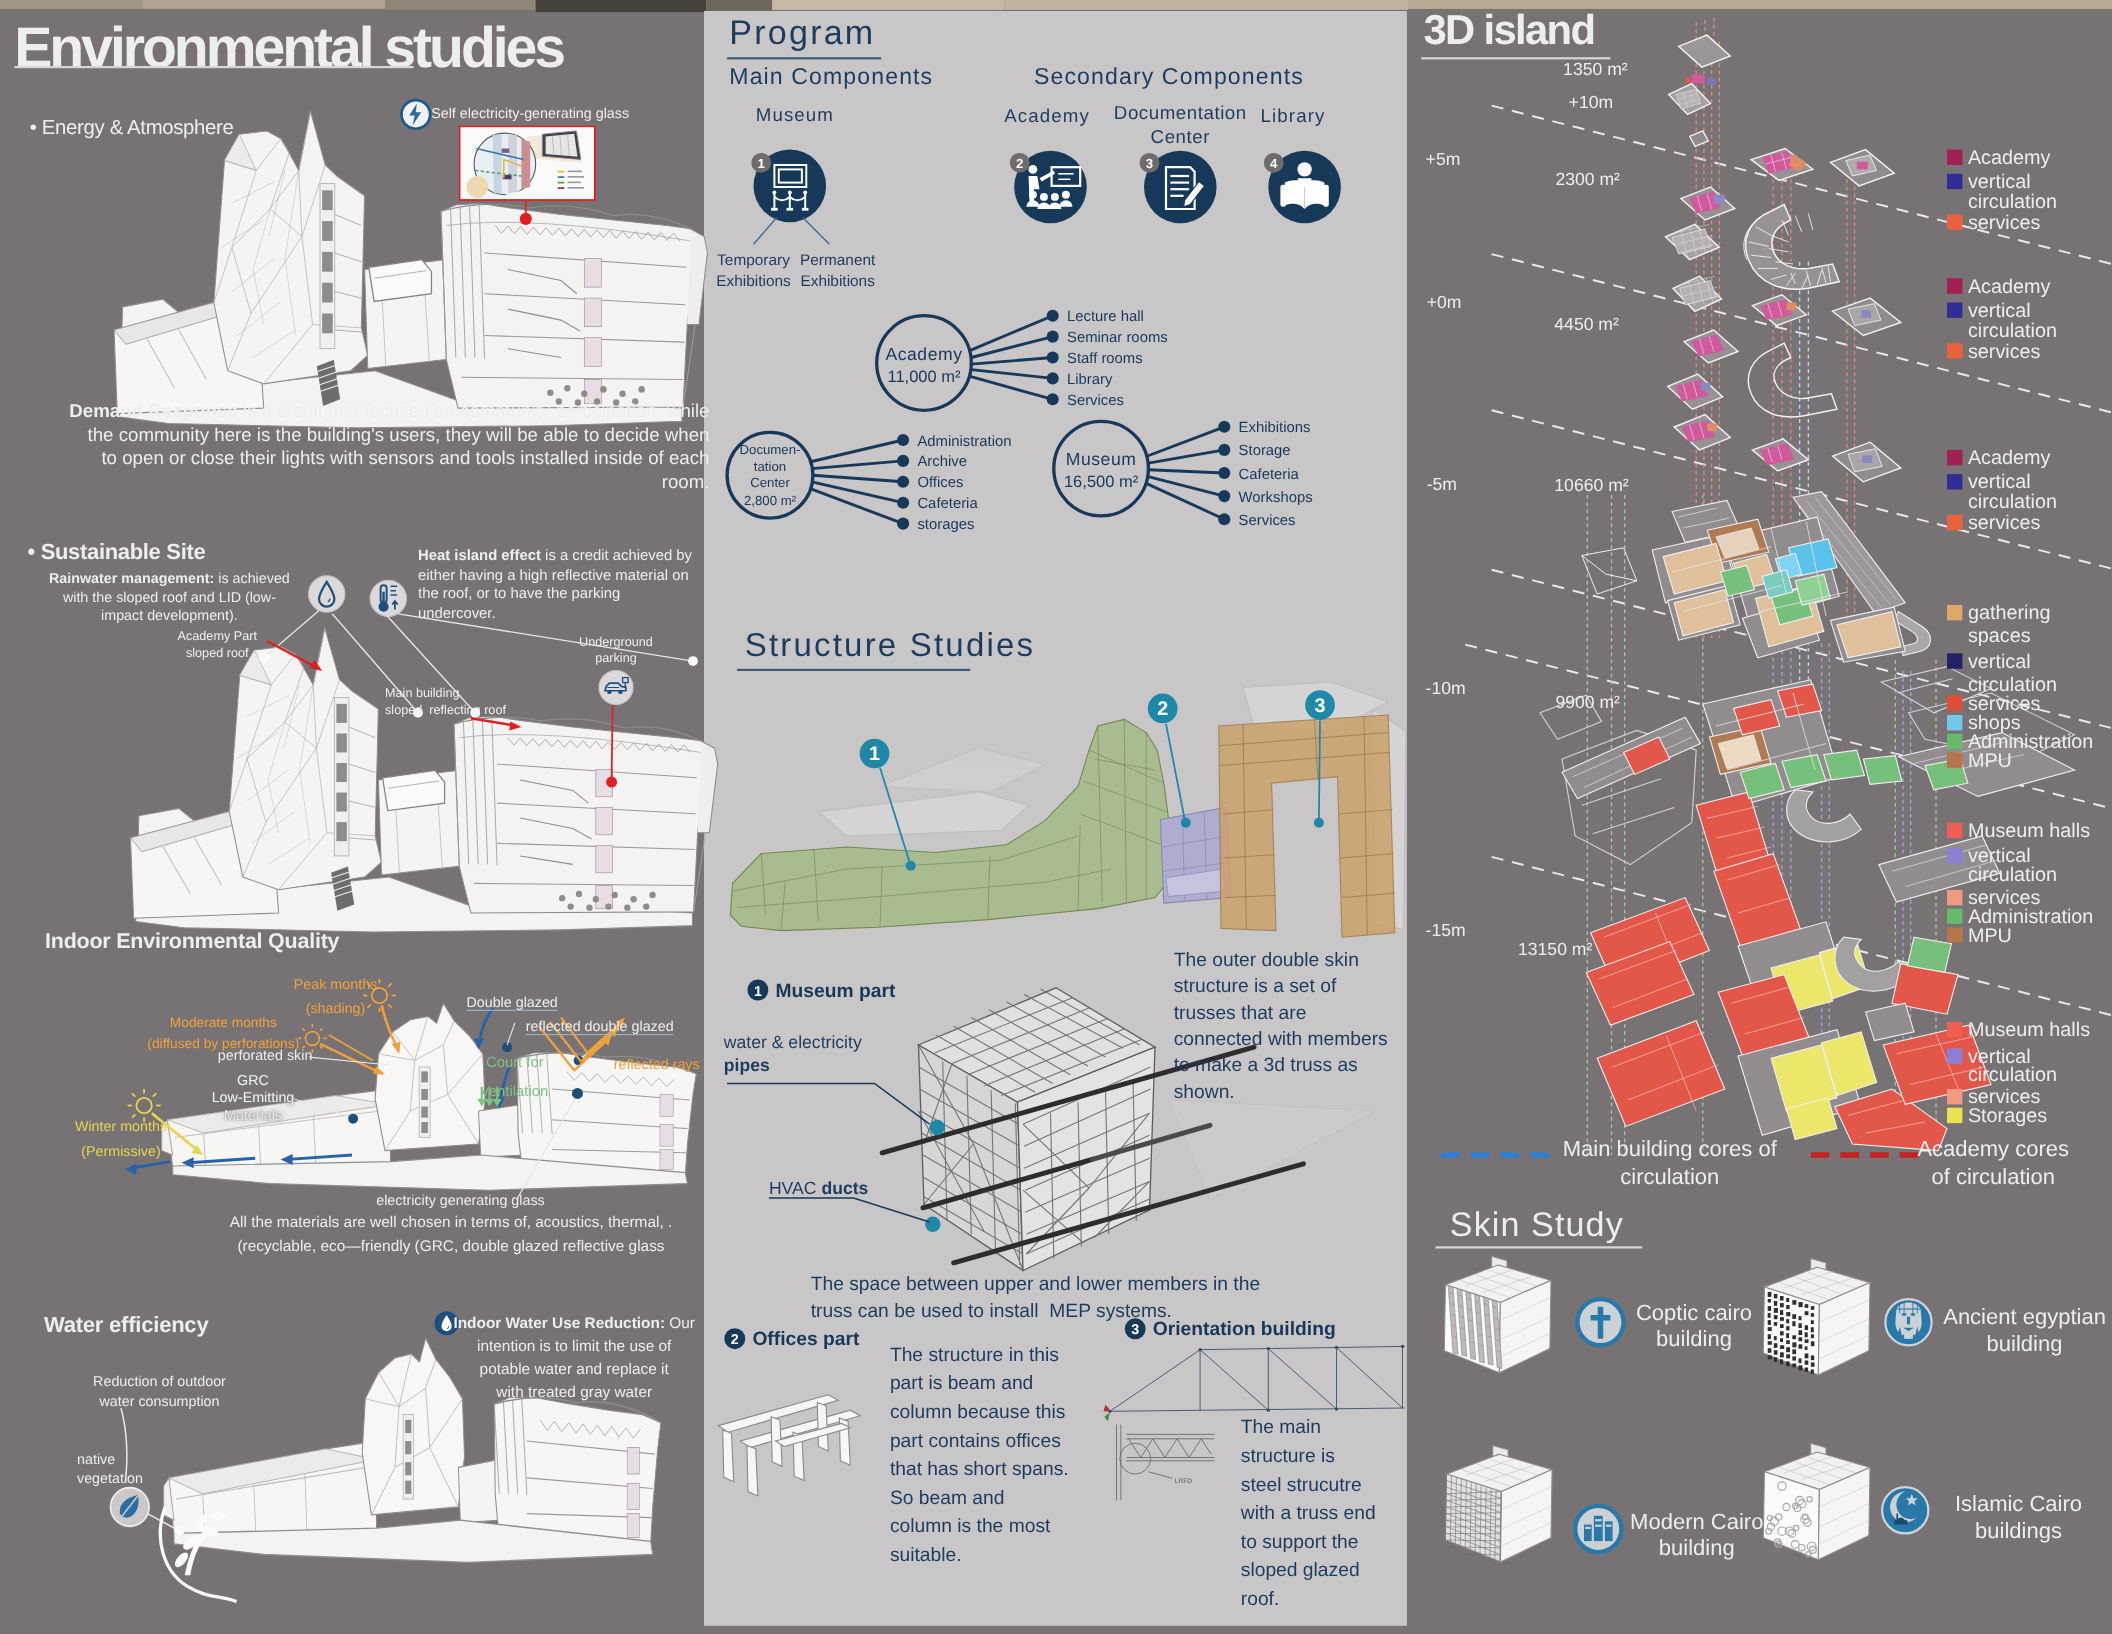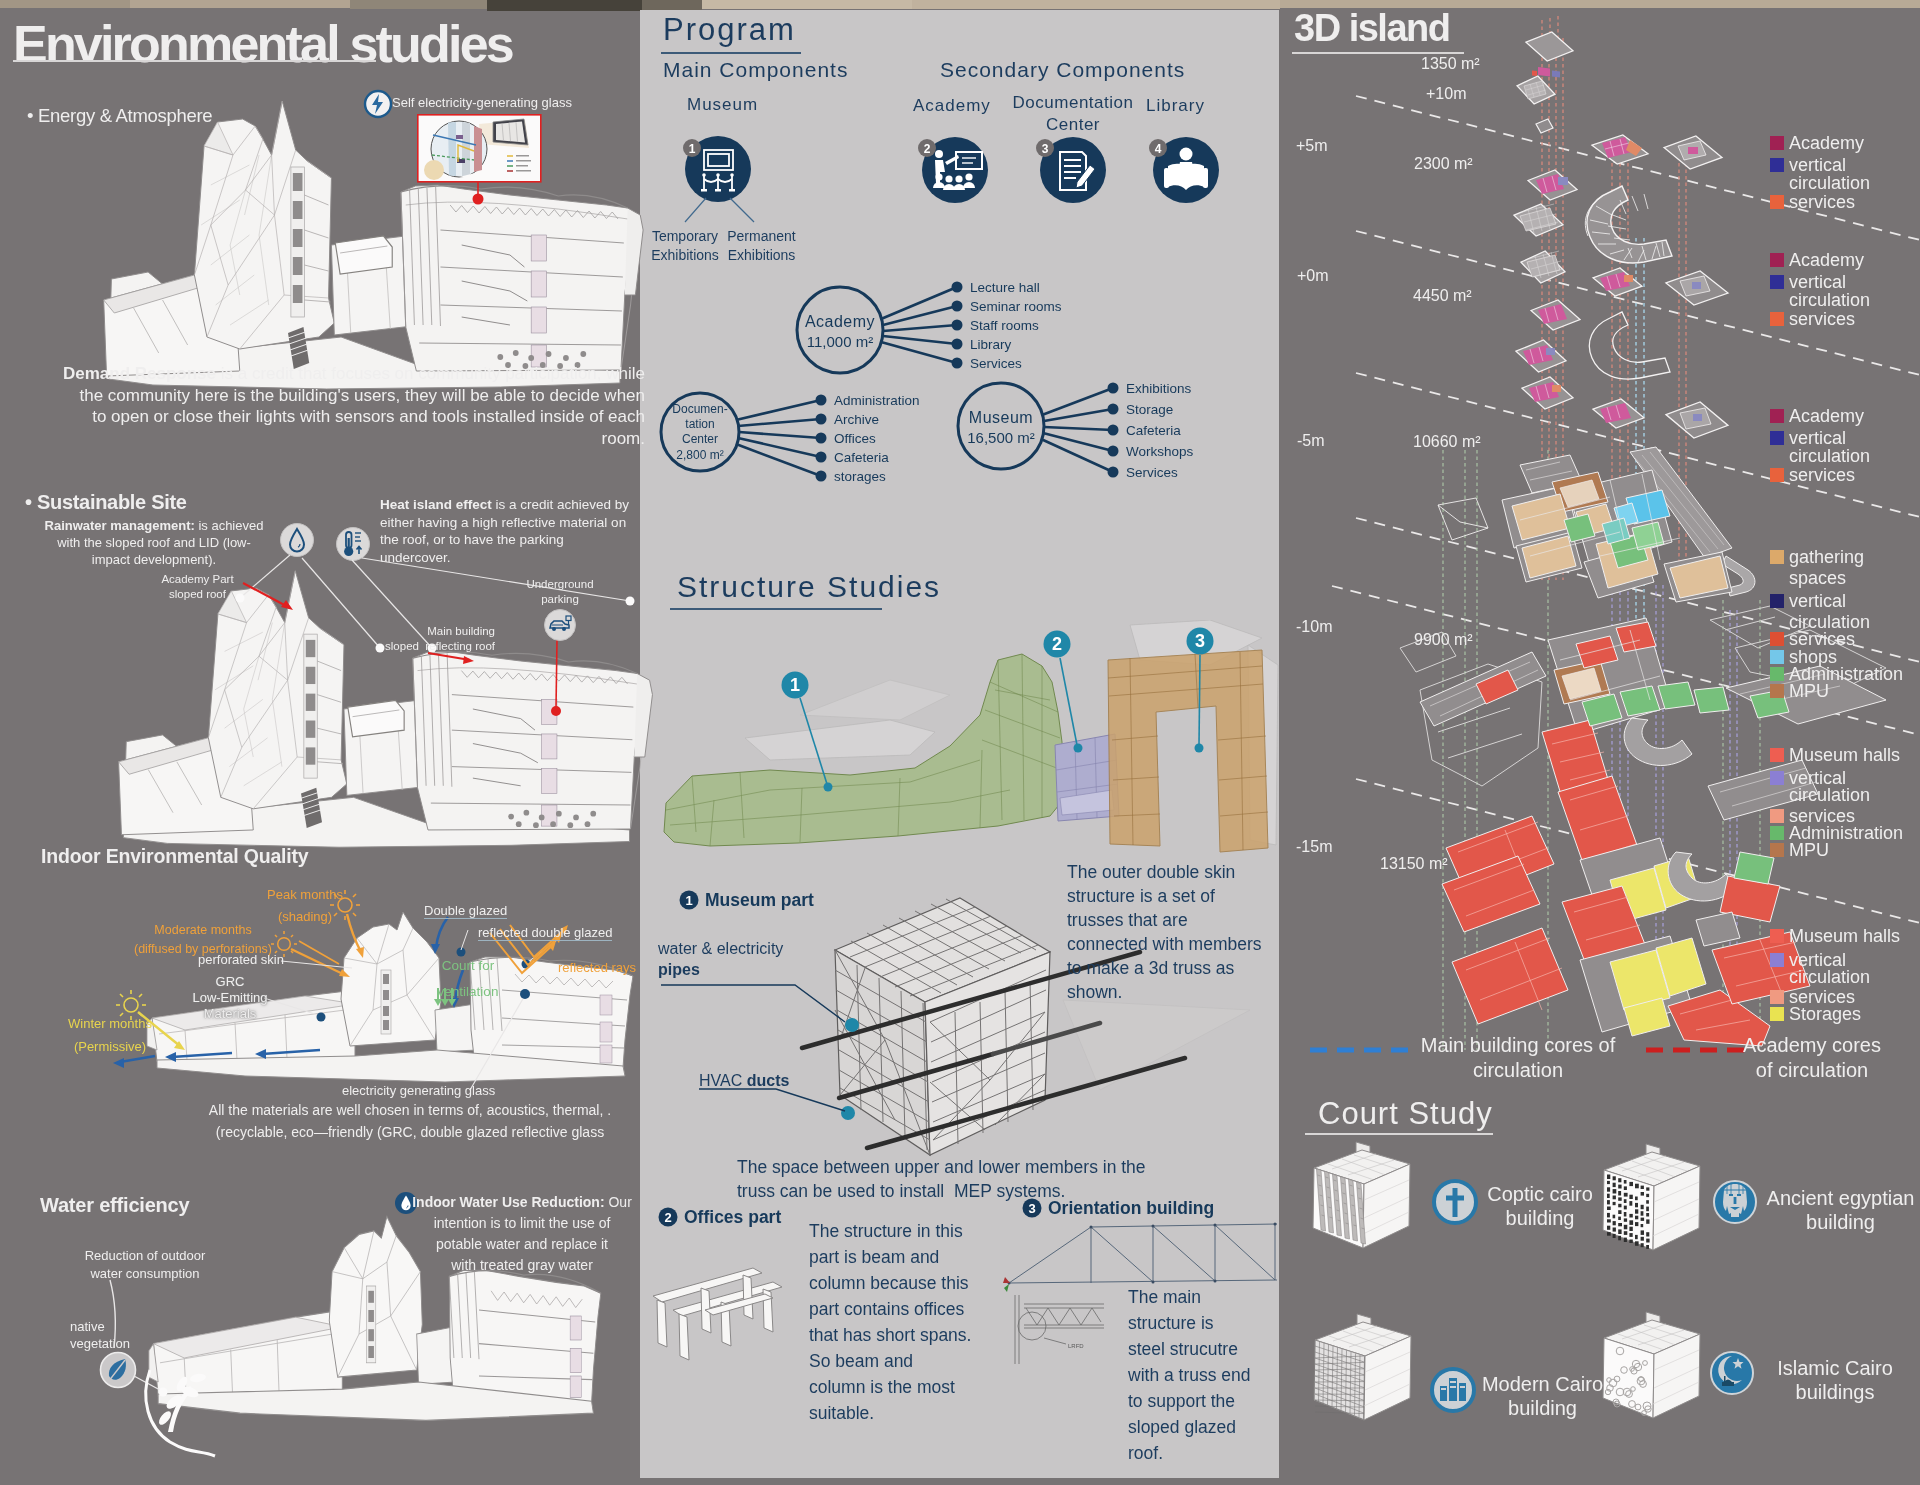--- a/index.html
+++ b/index.html
@@ -256,21 +256,21 @@
 
 <line x1="557" y1="170" x2="556" y2="238" stroke="#e02020" stroke-width="1.6"></line>
       <circle cx="556" cy="241" r="5" fill="#e02020"></circle>
 </svg>
   </div>
 
 <div class="abs w" style="left:150px;top:572px;width:95px;font-size:11.5px;line-height:15px;text-align:center">Academy Part<br>sloped roof</div>
 
 <div class="abs w" style="left:515px;top:577px;width:90px;font-size:11.5px;line-height:15px;text-align:center">Underground<br>parking</div>
 
-<div class="abs w" style="left:350px;top:624px;width:145px;font-size:11.5px;line-height:15px;text-align:right">Main building<br>sloped&nbsp; reflecting roof</div>
+<div class="abs w" style="left:350px;top:624px;width:145px;font-size:11.5px;line-height:15px;text-align:left">Main building<br>sloped&nbsp; reflecting roof</div>
 
 <div class="abs" id="car-icon" style="left:543px;top:608px">
     <svg width="34" height="34">
       <circle cx="17" cy="17" r="15.5" fill="#dbd9d9" stroke="#c3c1c1" stroke-width="1"></circle>
       <path d="M7,20 L8,16 L11,13 L19,13 L22,16 L26,17 L26,20 Z" fill="none" stroke="#1c4f7c" stroke-width="1.5"></path>
       <circle cx="11" cy="21" r="2" fill="#1c4f7c"></circle>
       <circle cx="21" cy="21" r="2" fill="#1c4f7c"></circle>
       <line x1="9" y1="17" x2="20" y2="17" stroke="#1c4f7c" stroke-width="1"></line>
       <rect x="23" y="8" width="5" height="4.5" fill="none" stroke="#1c4f7c" stroke-width="1.2"></rect>
       <line x1="25.5" y1="12.5" x2="25.5" y2="17" stroke="#1c4f7c" stroke-width="1.2"></line>
@@ -1223,21 +1223,21 @@
 <div class="abs w" style="left:1420px;top:1033px;width:196px;font-size:20px;line-height:25px;text-align:center">Main building cores of circulation</div>
 
 <div class="abs" style="left:1646px;top:1046px">
     <svg width="100" height="8">
       <line x1="0" y1="4" x2="98" y2="4" stroke="#cc1f1f" stroke-width="5" stroke-dasharray="17 10"></line>
     </svg>
   </div>
 
 <div class="abs w" style="left:1742px;top:1033px;width:140px;font-size:20px;line-height:25px;text-align:center">Academy cores of circulation</div>
 
-<div class="abs w" style="left:1318px;top:1096px;font-size:31px;letter-spacing:1px">Court Study</div>
+<div class="abs w" style="left:1318px;top:1096px;font-size:31px;letter-spacing:1px">Skin Study</div>
 
 <div class="abs" style="left:1305px;top:1133px;width:188px;height:2px;background:#d8d6d6"></div>
 
 <div class="abs" id="skins" style="left:1280px;top:1090px">
     <svg width="640" height="395">
       <g transform="translate(30,50)">
         <path d="M46,2 L60,6 L60,26 L46,22 Z" fill="#eceae9" stroke="#8e8b8b" stroke-width="1"></path>
         <path d="M52,10 L100,24 L54,44 L4,28 Z" fill="#f2f1f0" stroke="#8e8b8b" stroke-width="1"></path>
         <path d="M18,24 L64,40 M32,19 L78,36 M44,15 L90,30 M22,29 L66,14 M38,35 L84,20" stroke="#c5c3c2" stroke-width="0.6" fill="none"></path>
         <path d="M4,28 L54,44 L53,108 L3,88 Z" fill="#fbfafa" stroke="#8e8b8b" stroke-width="1"></path>

